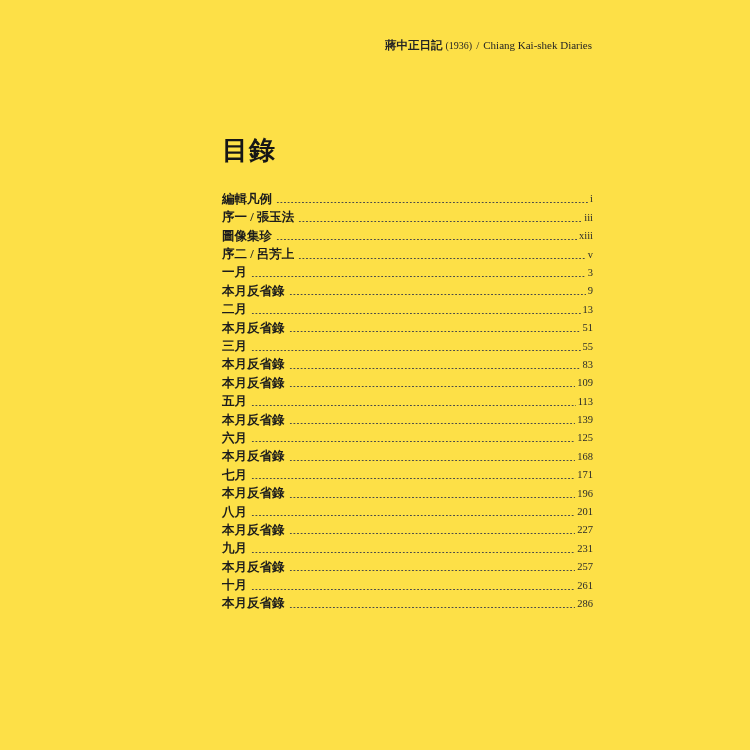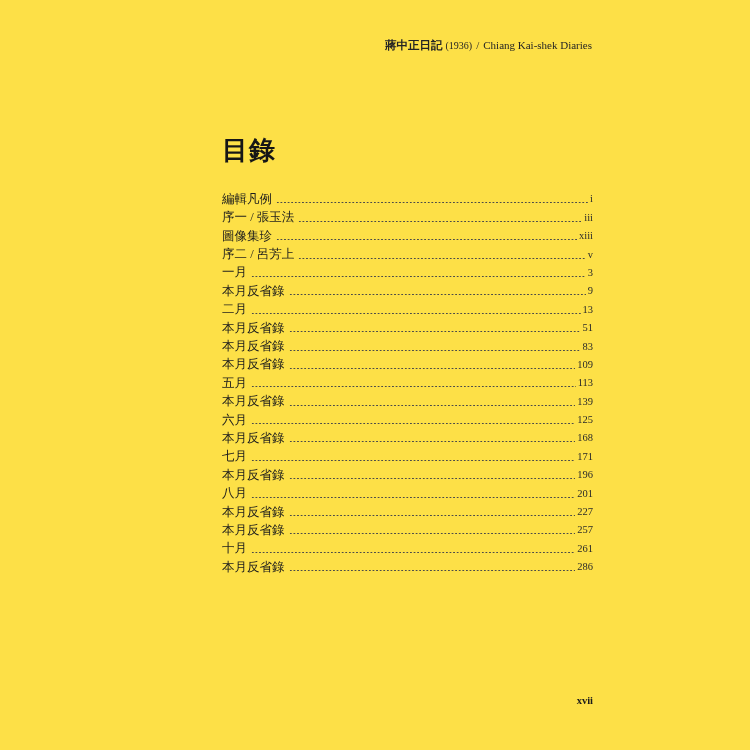--- a/index.html
+++ b/index.html
@@ -53,21 +53,21 @@
     top: 190px;
     left: 222px;
     width: 371px;
   }
   .toc-row {
     display: flex;
     align-items: flex-end;
     height: 18.4px;
   }
   .toc-label {
-    font-weight: normal;
+    font-weight: bold;
     font-size: 12.5px;
     line-height: 1;
     padding-bottom: 3px;
     white-space: nowrap;
     color: #1c1c1c;
   }
   .toc-leader {
     flex: 1;
     height: 3px;
     margin: 0 2px 4px 4px;
@@ -147,20 +147,25 @@
       <span class="toc-leader"></span>
       <span class="toc-page">13</span>
     </div>
 
     <div class="toc-row">
       <span class="toc-label">本月反省錄</span>
       <span class="toc-leader"></span>
       <span class="toc-page">51</span>
     </div>
 
+    <div class="toc-row">
+      <span class="toc-label">三月</span>
+      <span class="toc-leader"></span>
+      <span class="toc-page">55</span>
+    </div>
 
     <div class="toc-row">
       <span class="toc-label">本月反省錄</span>
       <span class="toc-leader"></span>
       <span class="toc-page">83</span>
     </div>
 
 
     <div class="toc-row">
       <span class="toc-label">本月反省錄</span>
@@ -209,35 +214,39 @@
       <span class="toc-leader"></span>
       <span class="toc-page">201</span>
     </div>
 
     <div class="toc-row">
       <span class="toc-label">本月反省錄</span>
       <span class="toc-leader"></span>
       <span class="toc-page">227</span>
     </div>
 
+    <div class="toc-row">
+      <span class="toc-label">九月</span>
+      <span class="toc-leader"></span>
+      <span class="toc-page">231</span>
+    </div>
 
     <div class="toc-row">
       <span class="toc-label">本月反省錄</span>
       <span class="toc-leader"></span>
       <span class="toc-page">257</span>
     </div>
 
     <div class="toc-row">
       <span class="toc-label">十月</span>
       <span class="toc-leader"></span>
       <span class="toc-page">261</span>
     </div>
 
     <div class="toc-row">
       <span class="toc-label">本月反省錄</span>
       <span class="toc-leader"></span>
       <span class="toc-page">286</span>
     </div>
   </div>
 
-  <div class="page-footer">xvii</div>
 
 </div>
 
 </body></html>

